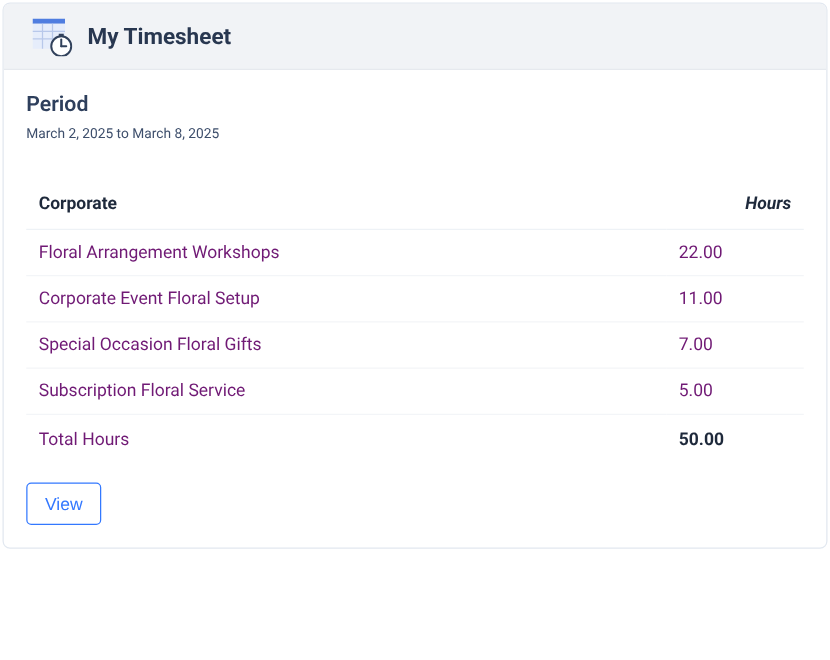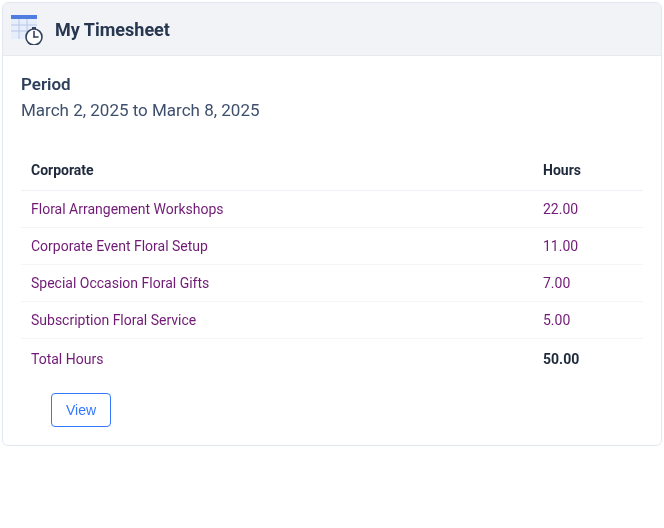--- a/index.html
+++ b/index.html
@@ -14,21 +14,21 @@
       width: 660px;
       margin: 2px;
       border: 1px solid #e2e8f0;
       border-radius: 6px;
       overflow: hidden;
       background: #fff;
     }
     .card-header {
       background: #f1f3f6;
       border-bottom: 1px solid #e6e9ee;
-      padding: 10px 8px;
+      padding: 10px 23px;
       display: flex;
       align-items: center;
       gap: 12px;
     }
     .header-icon {
       width: 32px;
       height: 32px;
       position: relative;
       flex-shrink: 0;
     }
@@ -40,21 +40,21 @@
     .card-body {
       padding: 18px 18px 18px 18px;
     }
     .section-heading {
       font-size: 17px;
       font-weight: 600;
       color: #2e3f5c;
       margin-bottom: 6px;
     }
     .period-text {
-      font-size: 17px;
+      font-size: 11px;
       color: #3e4f6c;
       margin-bottom: 30px;
     }
     .summary-heading {
       font-size: 17px;
       font-weight: 600;
       color: #2e3f5c;
       margin-bottom: 12px;
     }
     table {
@@ -62,21 +62,21 @@
       border-collapse: collapse;
     }
     thead th {
       text-align: left;
       font-size: 14px;
       font-weight: 700;
       color: #1e293b;
       padding: 12px 10px 12px 10px;
       border-bottom: 1px solid #eef2f6;
     }
-    thead th.hours-col { text-align: left; width: 110px; }
+    thead th.hours-col { text-align: right; width: 110px; font-style: italic; }
     tbody td {
       font-size: 14px;
       color: #701a75;
       padding: 10px 10px;
       border-bottom: 1px solid #f3f5f8;
     }
     tbody tr.total td {
       font-weight: 400;
       border-top: 1px solid #e0e5ec;
       border-bottom: none;
@@ -87,21 +87,20 @@
       margin-top: 16px;
       display: inline-block;
       padding: 8px 14px;
       font-size: 14px;
       color: #3378ff;
       background: #fff;
       border: 1px solid #3378ff;
       border-radius: 4px;
       cursor: pointer;
       font-weight: 500;
-      margin-left: 30px;
     }
   </style>
 </head>
 <body>
 
 <div class="card">
   <div class="card-header">
     <div class="header-icon">
       <svg viewBox="0 0 32 32" width="32" height="32">
         <rect x="0" y="2" width="26" height="4" fill="#4f7de0"></rect>

